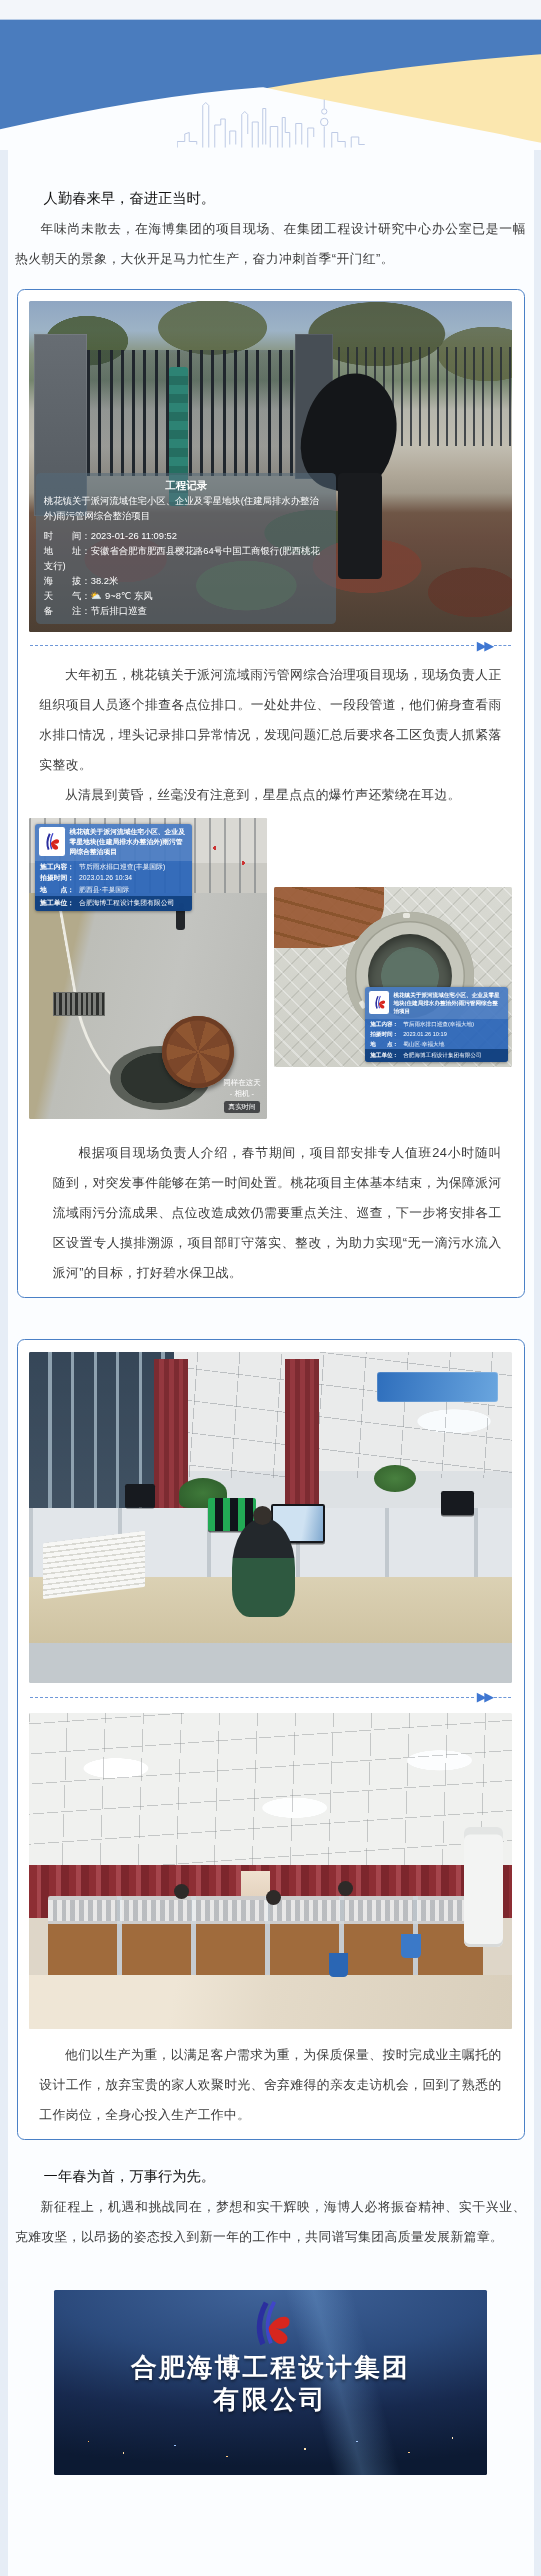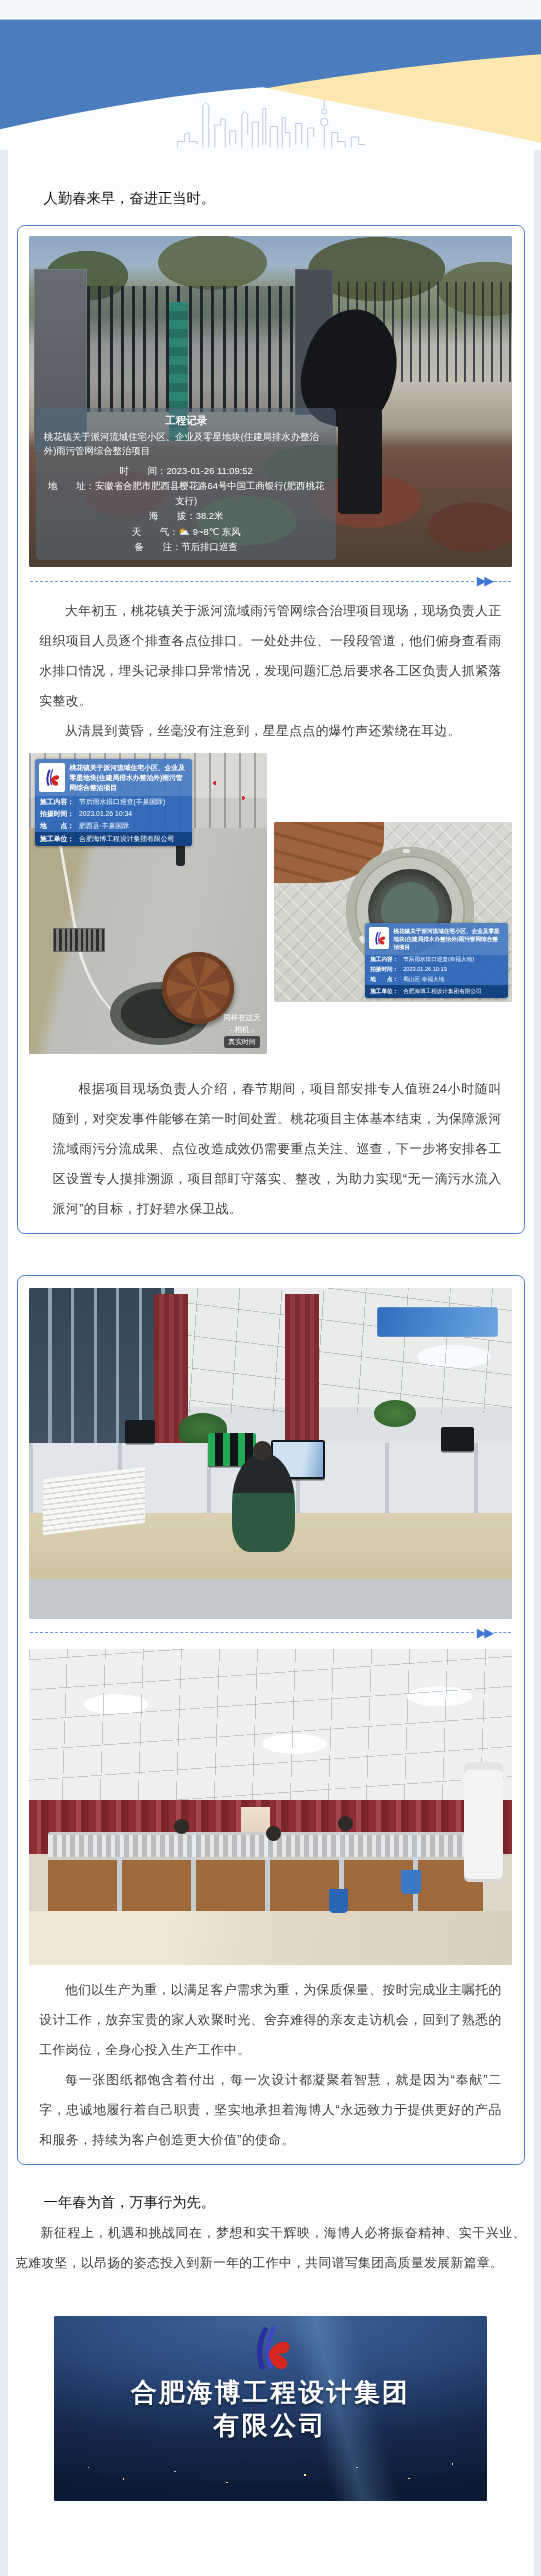--- a/index.html
+++ b/index.html
@@ -52,21 +52,21 @@
   .ph1 .pil { position:absolute; background:linear-gradient(180deg,#676d73,#545a60); box-shadow:inset 0 0 0 0.8px rgba(255,255,255,.12); }
   .ph1 .pA { left:1%; top:10%; width:11%; height:55%; }
   .ph1 .pB { left:55%; top:10%; width:8%; height:44%; background:#474e55; }
   .ph1 .trunk { position:absolute; left:29%; top:20%; width:4%; height:42%;
     background:repeating-linear-gradient(180deg,#2d8374 0 9px,#256e61 9px 18px); border-radius:3px; }
   .ph1 .body { position:absolute; right:24%; top:22%; width:19%; height:36%; background:#141619; border-radius:48% 52% 42% 42%; transform:rotate(16deg); }
   .ph1 .legs { position:absolute; right:27%; top:52%; width:9%; height:32%; background:#191b1e; border-radius:4.5px; }
   .ovl { position:absolute; left:7.5px; bottom:7.5px; width:62%; background:rgba(84,106,122,.55); color:#fff; border-radius:4.5px; padding:6px 7.5px; }
   .ovl .t { text-align:center; font-size:10.5px; font-weight:bold; margin-bottom:1.5px; }
   .ovl .pj { font-size:9.4px; line-height:1.55; margin-bottom:4.5px; }
-  .ovl .r { font-size:9.4px; line-height:1.6;text-align:center; }
+  .ovl .r { font-size:9.4px; line-height:1.6; }
 
   
   .prow { display:flex; gap:7.5px; margin-top:7.5px; height:301px; }
   .ph2 { width:242px; height:301px;
     background:linear-gradient(103deg,#b3aa8b 0 24%,#bdbeb8 29%,#c3c4c0 60%,#b8b9b5 100%); }
   .ph2 .bld { position:absolute; top:0; left:0; right:0; height:25%;
     background:repeating-linear-gradient(90deg,rgba(92,98,104,.45) 0 2.3px,transparent 2.3px 15px),linear-gradient(#dad9d4 0 60%,#cbcac4 60% 100%); }
   .ph2 .bld::after { content:""; position:absolute; inset:0; background:
     radial-gradient(3px 3.8px at 30% 55%,#c33 50%,transparent 52%),
     radial-gradient(3px 3.8px at 78% 40%,#c33 50%,transparent 52%),
@@ -228,20 +228,21 @@
         <circle cx="196" cy="30" r="3.5"></circle>
         <path d="M196 26 L196 14"></path>
         <path d="M206 78 L206 58 L214 58 L214 70 L224 70 L224 78"></path>
         <path d="M232 78 L232 64 L242 64 L242 74 L250 74"></path>
       </g>
     </svg>
   </div>
 
   <div class="intro">
     <div class="hl">人勤春来早，奋进正当时。</div>
+    <p class="para">年味尚未散去，在海博集团的项目现场、在集团工程设计研究中心办公室已是一幅热火朝天的景象，大伙开足马力忙生产，奋力冲刺首季“开门红”。</p>
   </div>
 
   <div class="card">
     <div class="photo ph1">
       <div class="fence"></div>
       <div class="fence2"></div>
       <div class="pil pA"></div>
       <div class="pil pB"></div>
       <div class="trunk"></div>
       <div class="body"></div>
@@ -387,21 +388,20 @@
       <div class="hd h1"></div>
       <div class="hd h2"></div>
       <div class="hd h3"></div>
       <div class="ac"></div>
       <div class="fl"></div>
       <div class="bin b1"></div>
       <div class="bin b2"></div>
     </div>
 
     <p class="para" style="margin-top:10.5px;">他们以生产为重，以满足客户需求为重，为保质保量、按时完成业主嘱托的设计工作，放弃宝贵的家人欢聚时光、舍弃难得的亲友走访机会，回到了熟悉的工作岗位，全身心投入生产工作中。</p>
-    <p class="para">每一张图纸都饱含着付出，每一次设计都凝聚着智慧，就是因为“奉献”二字，忠诚地履行着自己职责，坚实地承担着海博人“永远致力于提供更好的产品和服务，持续为客户创造更大价值”的使命。</p>
   </div>
 
   <div class="closing">
     <div class="hl">一年春为首，万事行为先。</div>
     <p class="para">新征程上，机遇和挑战同在，梦想和实干辉映，海博人必将振奋精神、实干兴业、克难攻坚，以昂扬的姿态投入到新一年的工作中，共同谱写集团高质量发展新篇章。</p>
   </div>
 
   <div class="foot">
 
     <div class="dots"></div>

